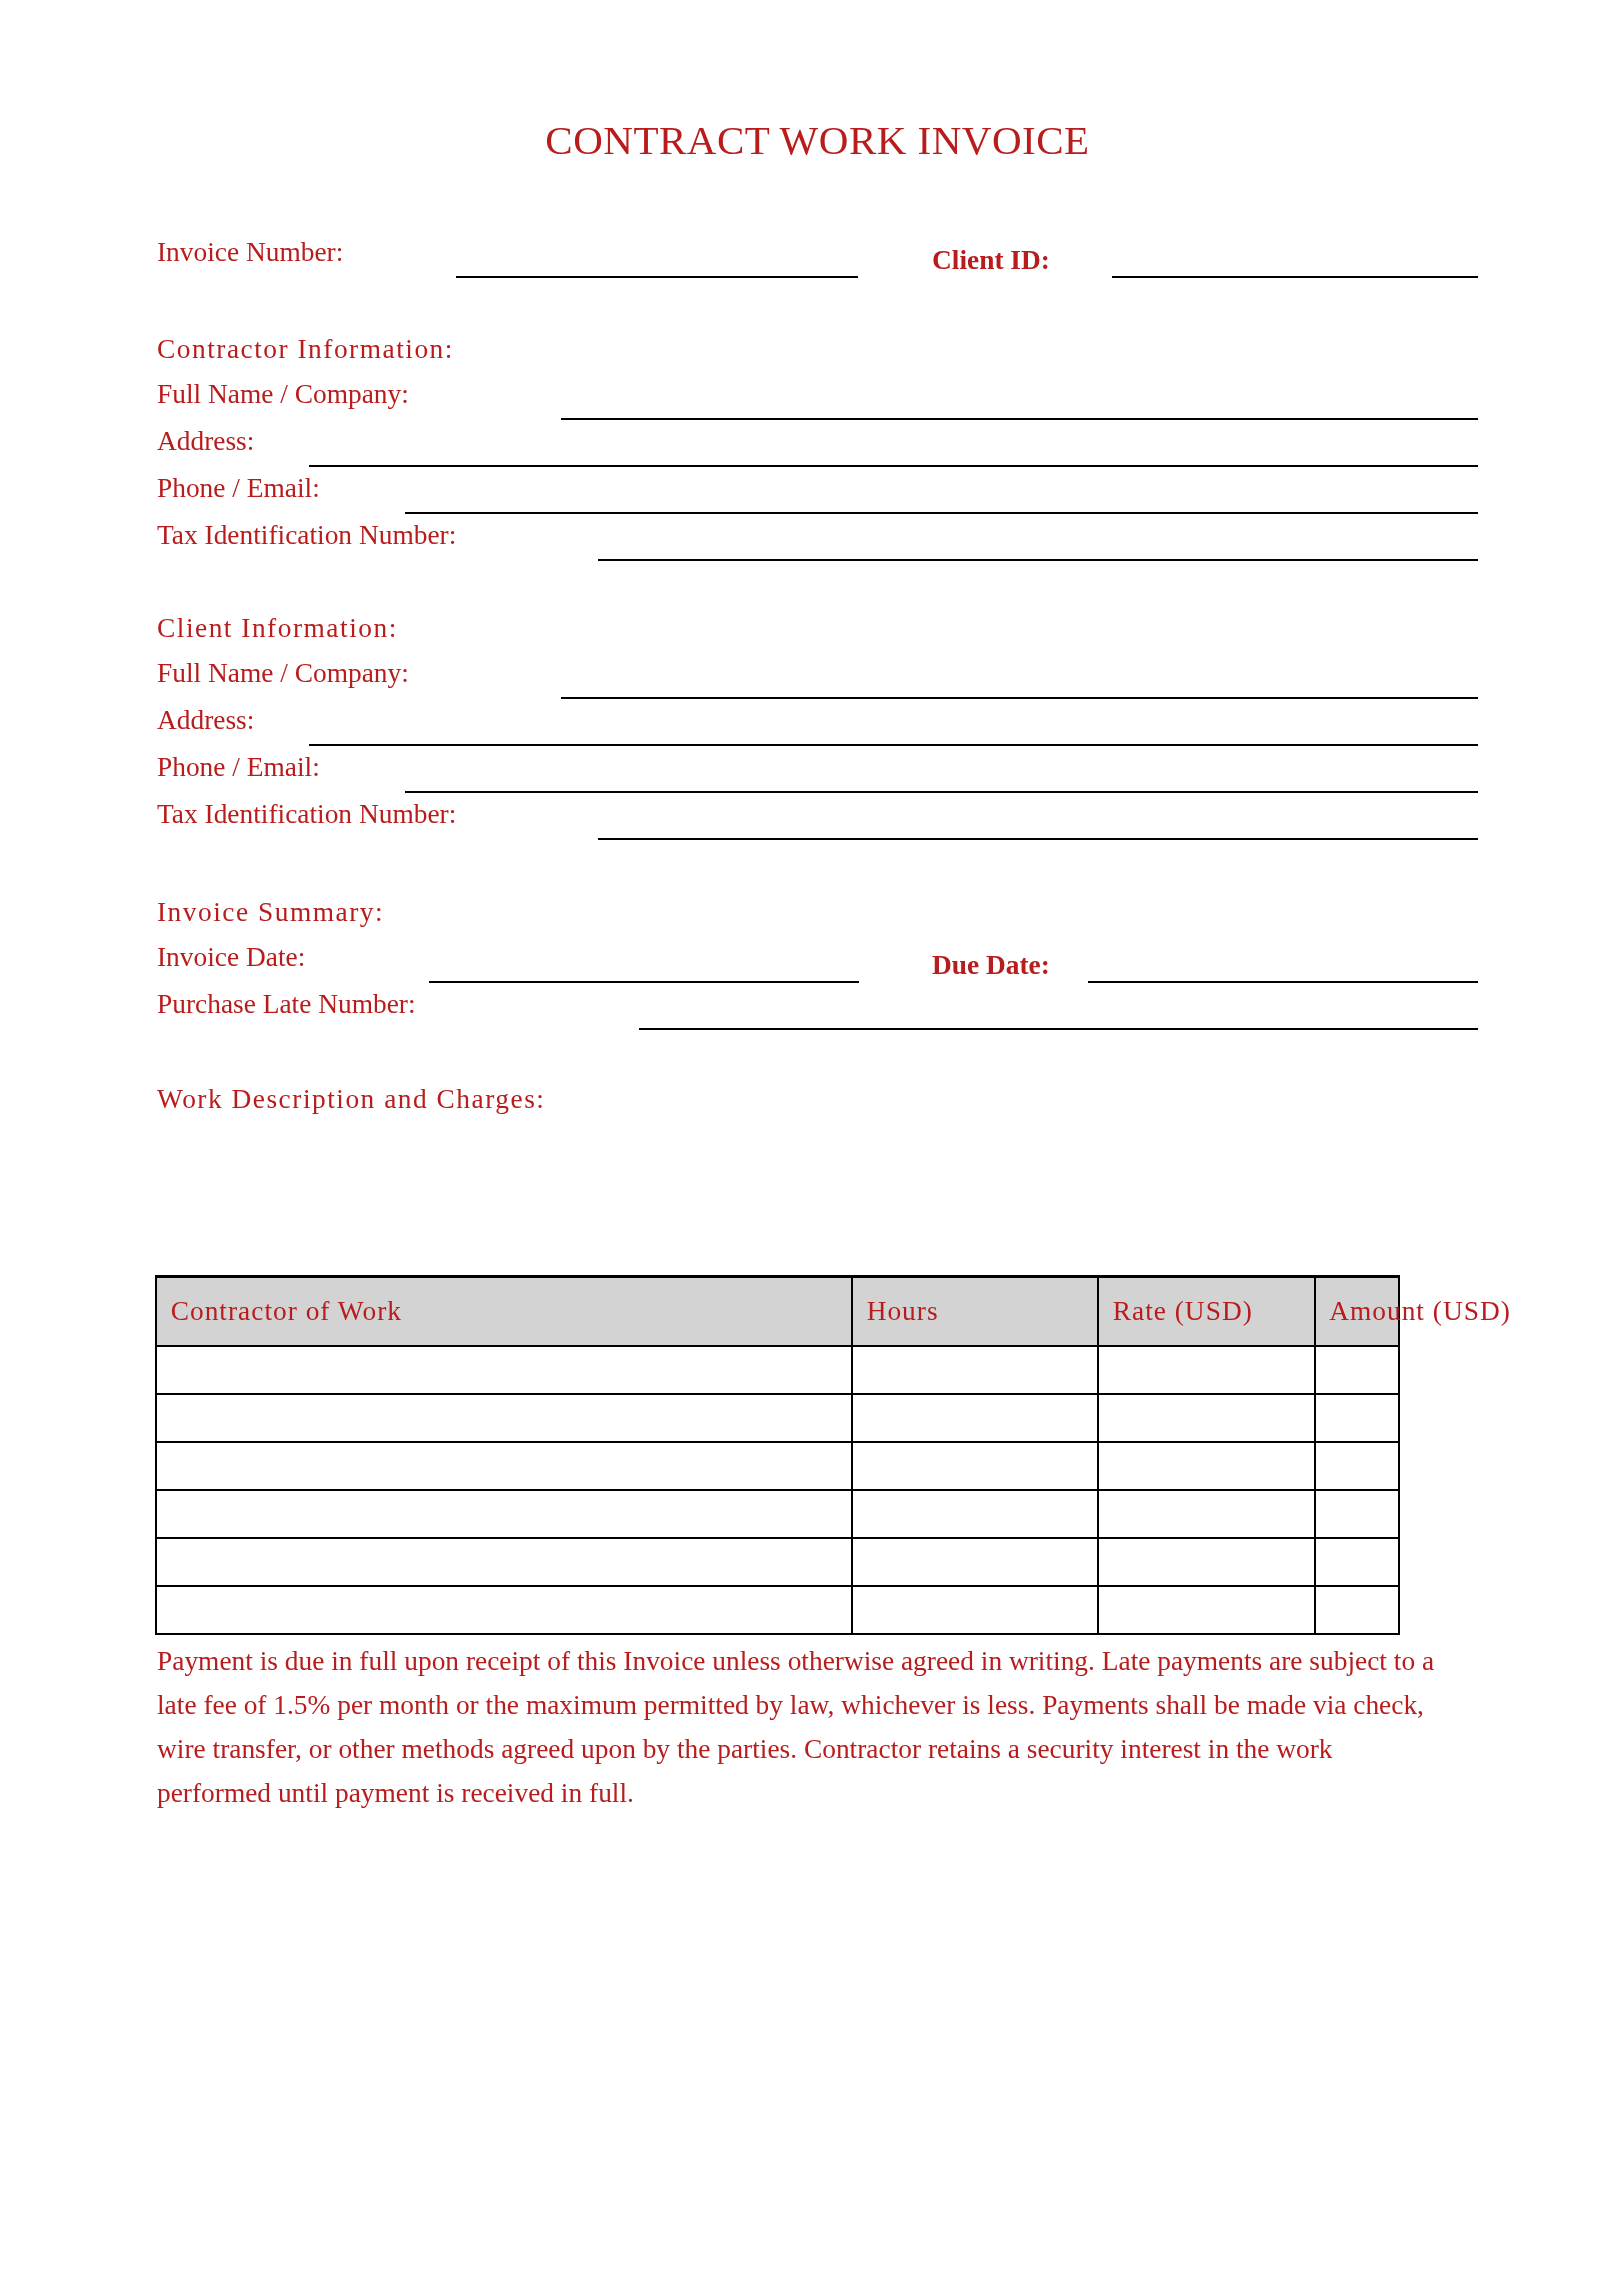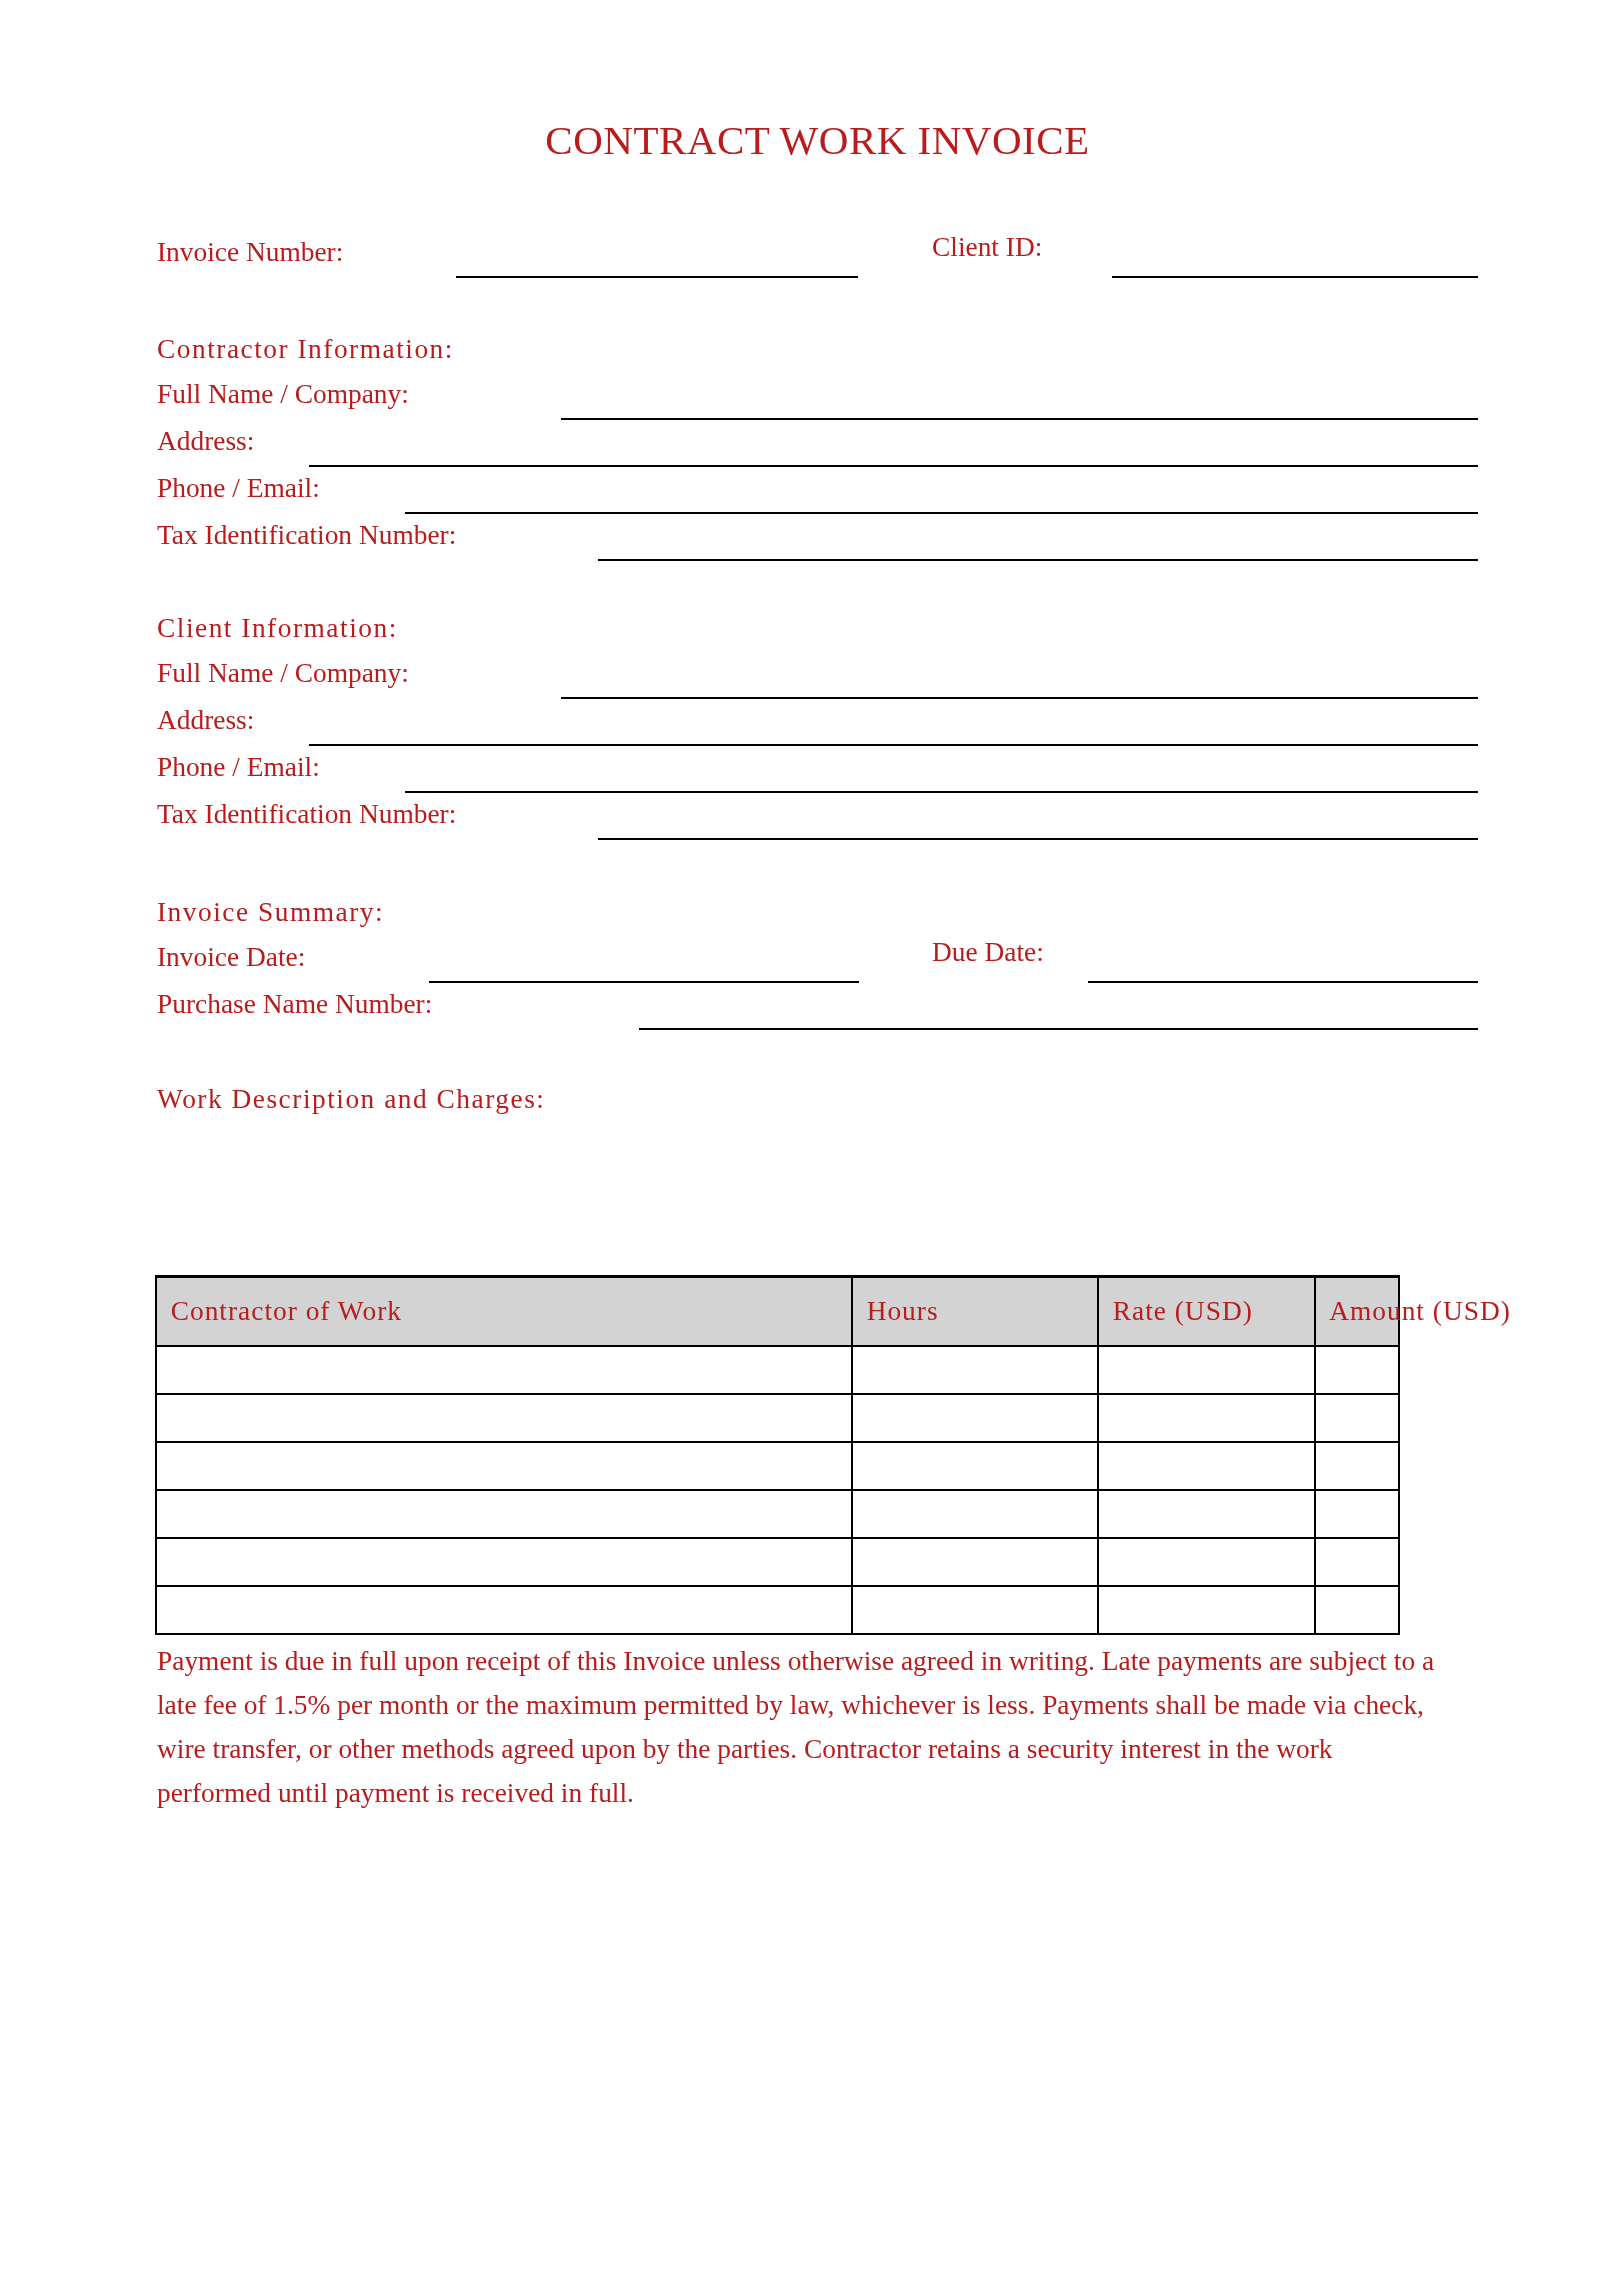--- a/index.html
+++ b/index.html
@@ -17,21 +17,21 @@
   .title {
     text-align: center;
     font-size: 41px;
     font-weight: normal;
     letter-spacing: 0.5px;
     height: 52px;
     margin-bottom: 63px;
   }
   .field-row { position: relative; height: 47px; }
   .field-row .lbl { position: absolute; left: 0; bottom: 9.8px; white-space: nowrap; }
-  .field-row .lbl2 { position: absolute; left: 775px; bottom: 15px; white-space: nowrap; }
+  .field-row .lbl2 { position: absolute; left: 775px; bottom: 2px; white-space: nowrap; font-weight: bold; }
   .rule { position: absolute; bottom: 0; border-bottom: 2.9px solid #000; height: 0; }
   .l-invnum   { left: 299px; width: 402px; }
   .l-clientid { left: 955px; right: 0; }
   .l-fullname { left: 404px; right: 0; }
   .l-address  { left: 152px; right: 0; }
   .l-phone    { left: 248px; right: 0; }
   .l-tax      { left: 441px; right: 0; }
   .l-invdate  { left: 272px; width: 430px; }
   .l-duedate  { left: 931px; right: 0; }
   .l-po       { left: 482px; right: 0; }
@@ -135,21 +135,21 @@
   </div>
 
   <div class="sec-head mt-summary">Invoice Summary:</div>
   <div class="field-row">
     <span class="lbl">Invoice Date:</span>
     <span class="rule l-invdate"></span>
     <span class="lbl2">Due Date:</span>
     <span class="rule l-duedate"></span>
   </div>
   <div class="field-row">
-    <span class="lbl">Purchase Name Number:</span>
+    <span class="lbl">Purchase Late Number:</span>
     <span class="rule l-po"></span>
   </div>
 
   <div class="sec-head mt-work">Work Description and Charges:</div>
 
   <table class="charges">
     <thead>
       <tr>
         <th class="col-desc">Contractor of Work</th>
         <th class="col-hours">Hours</th>

